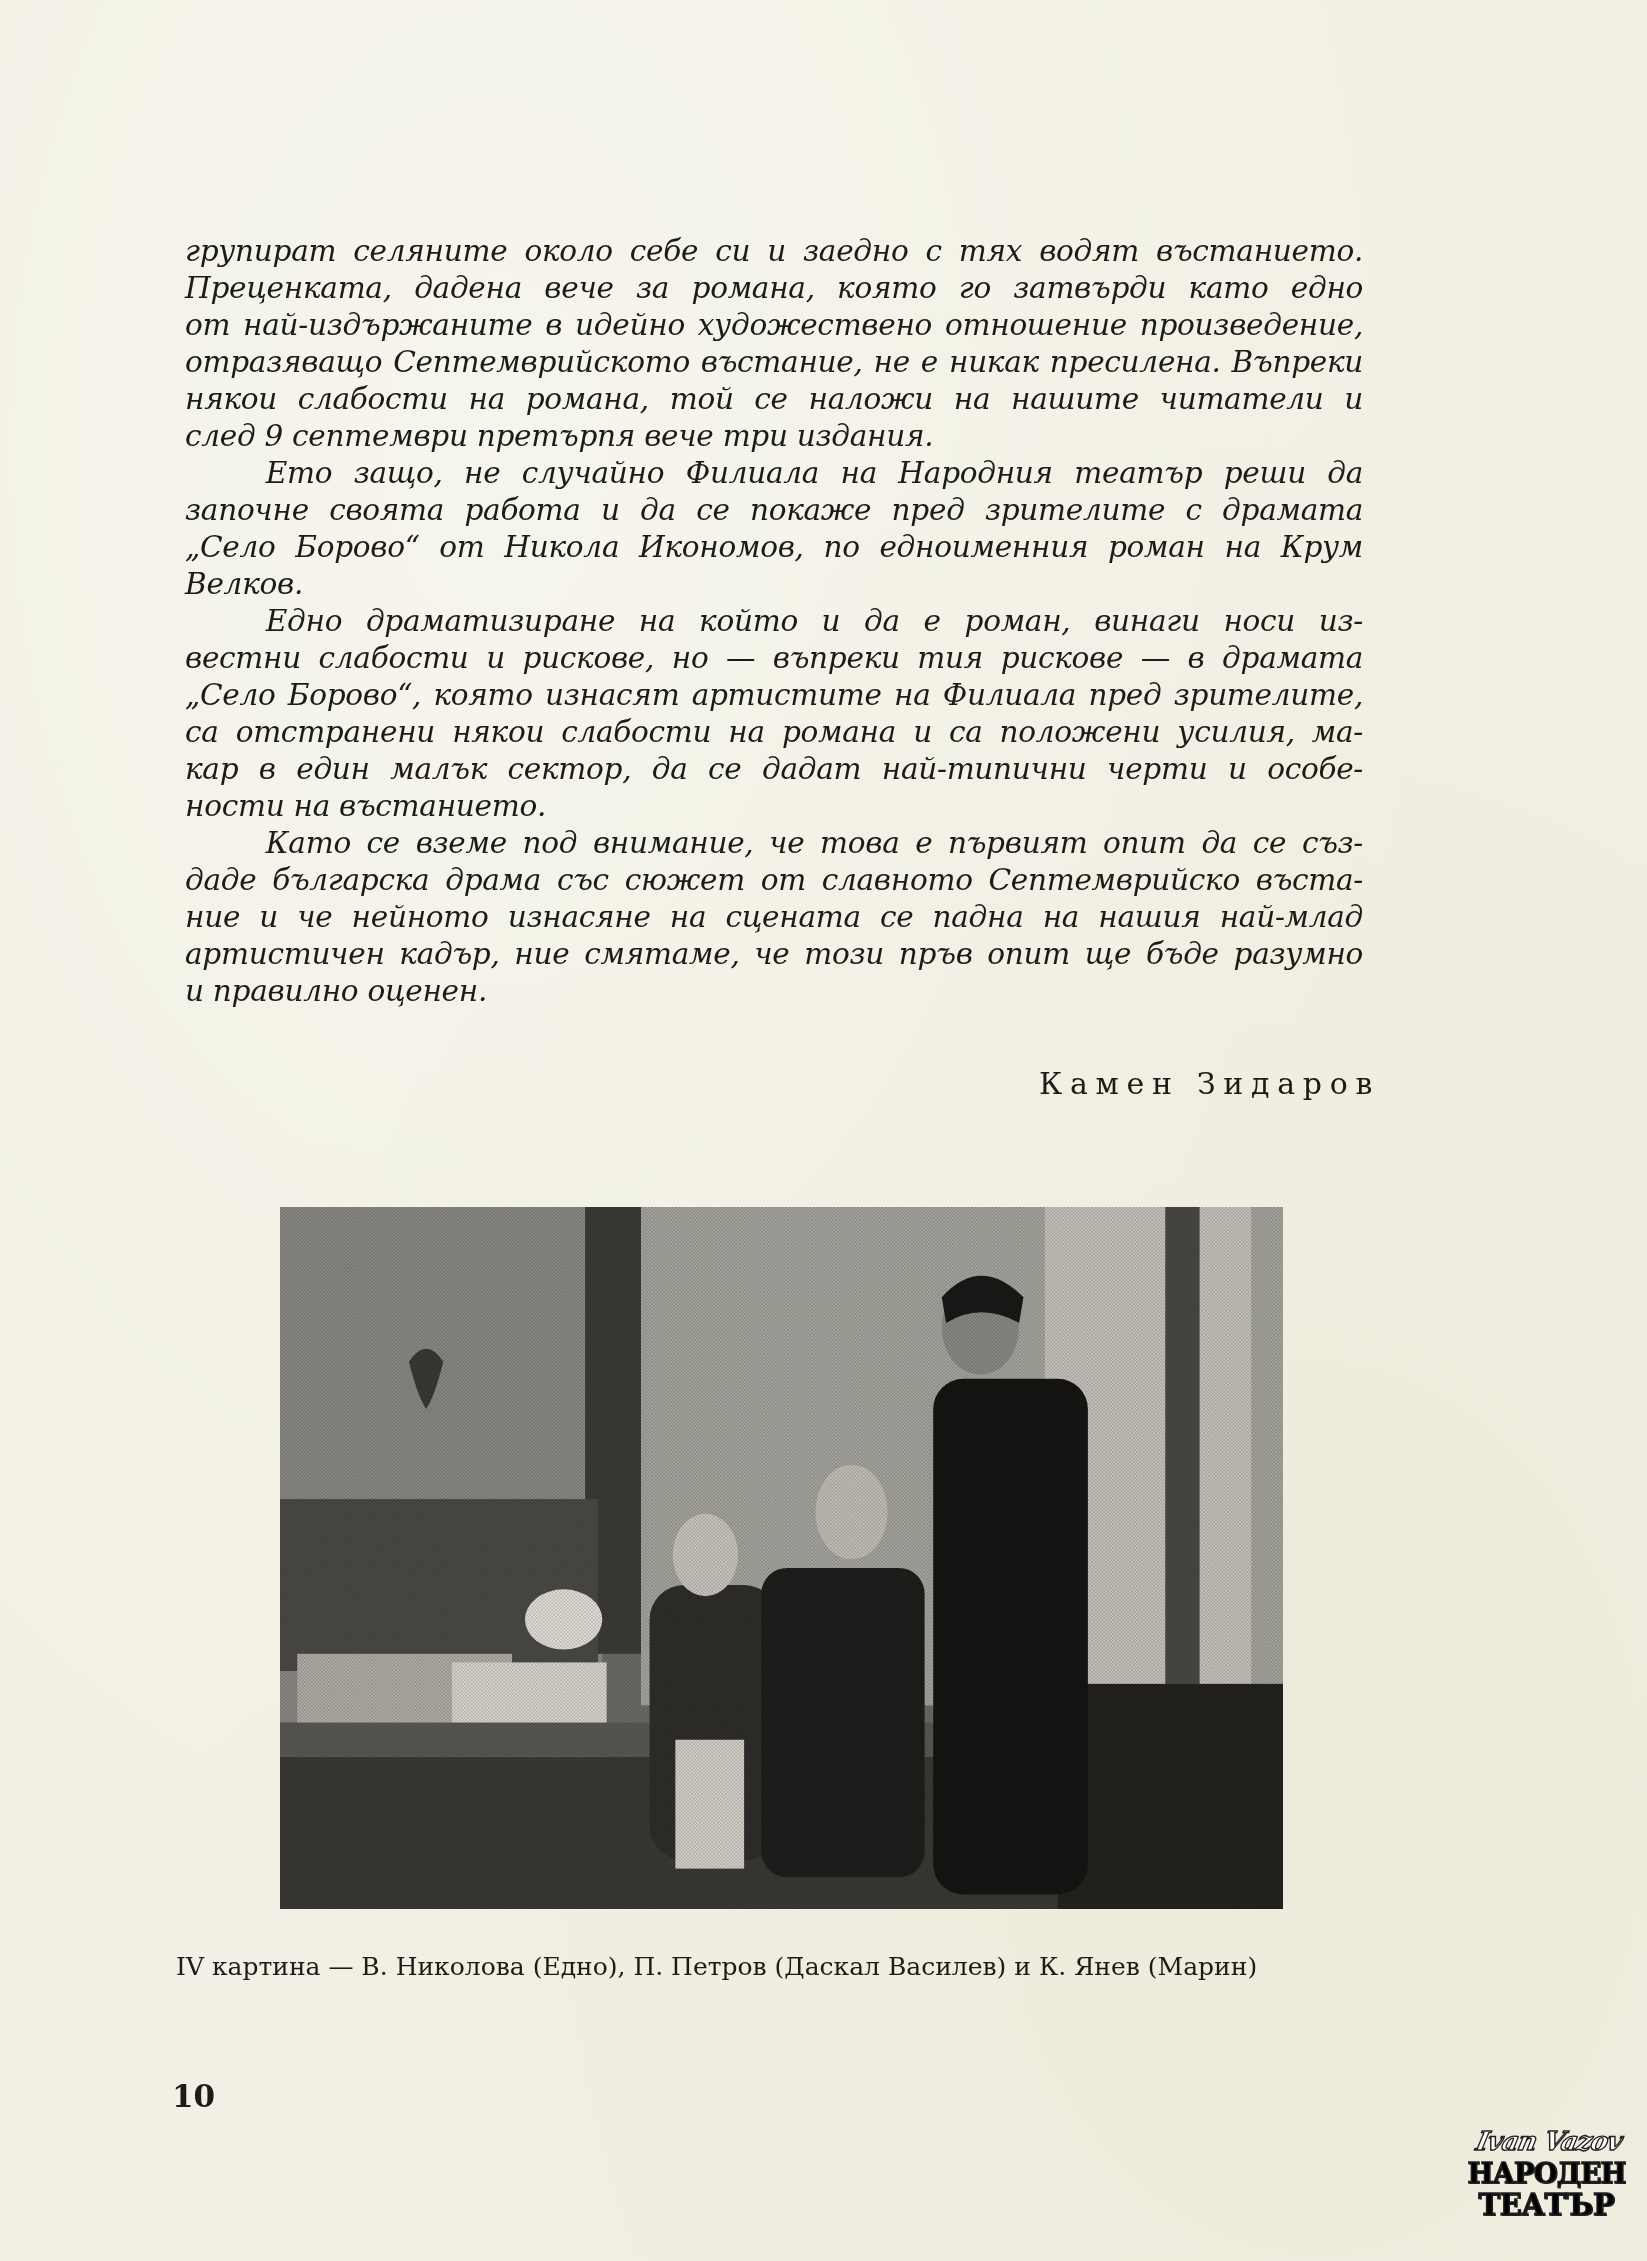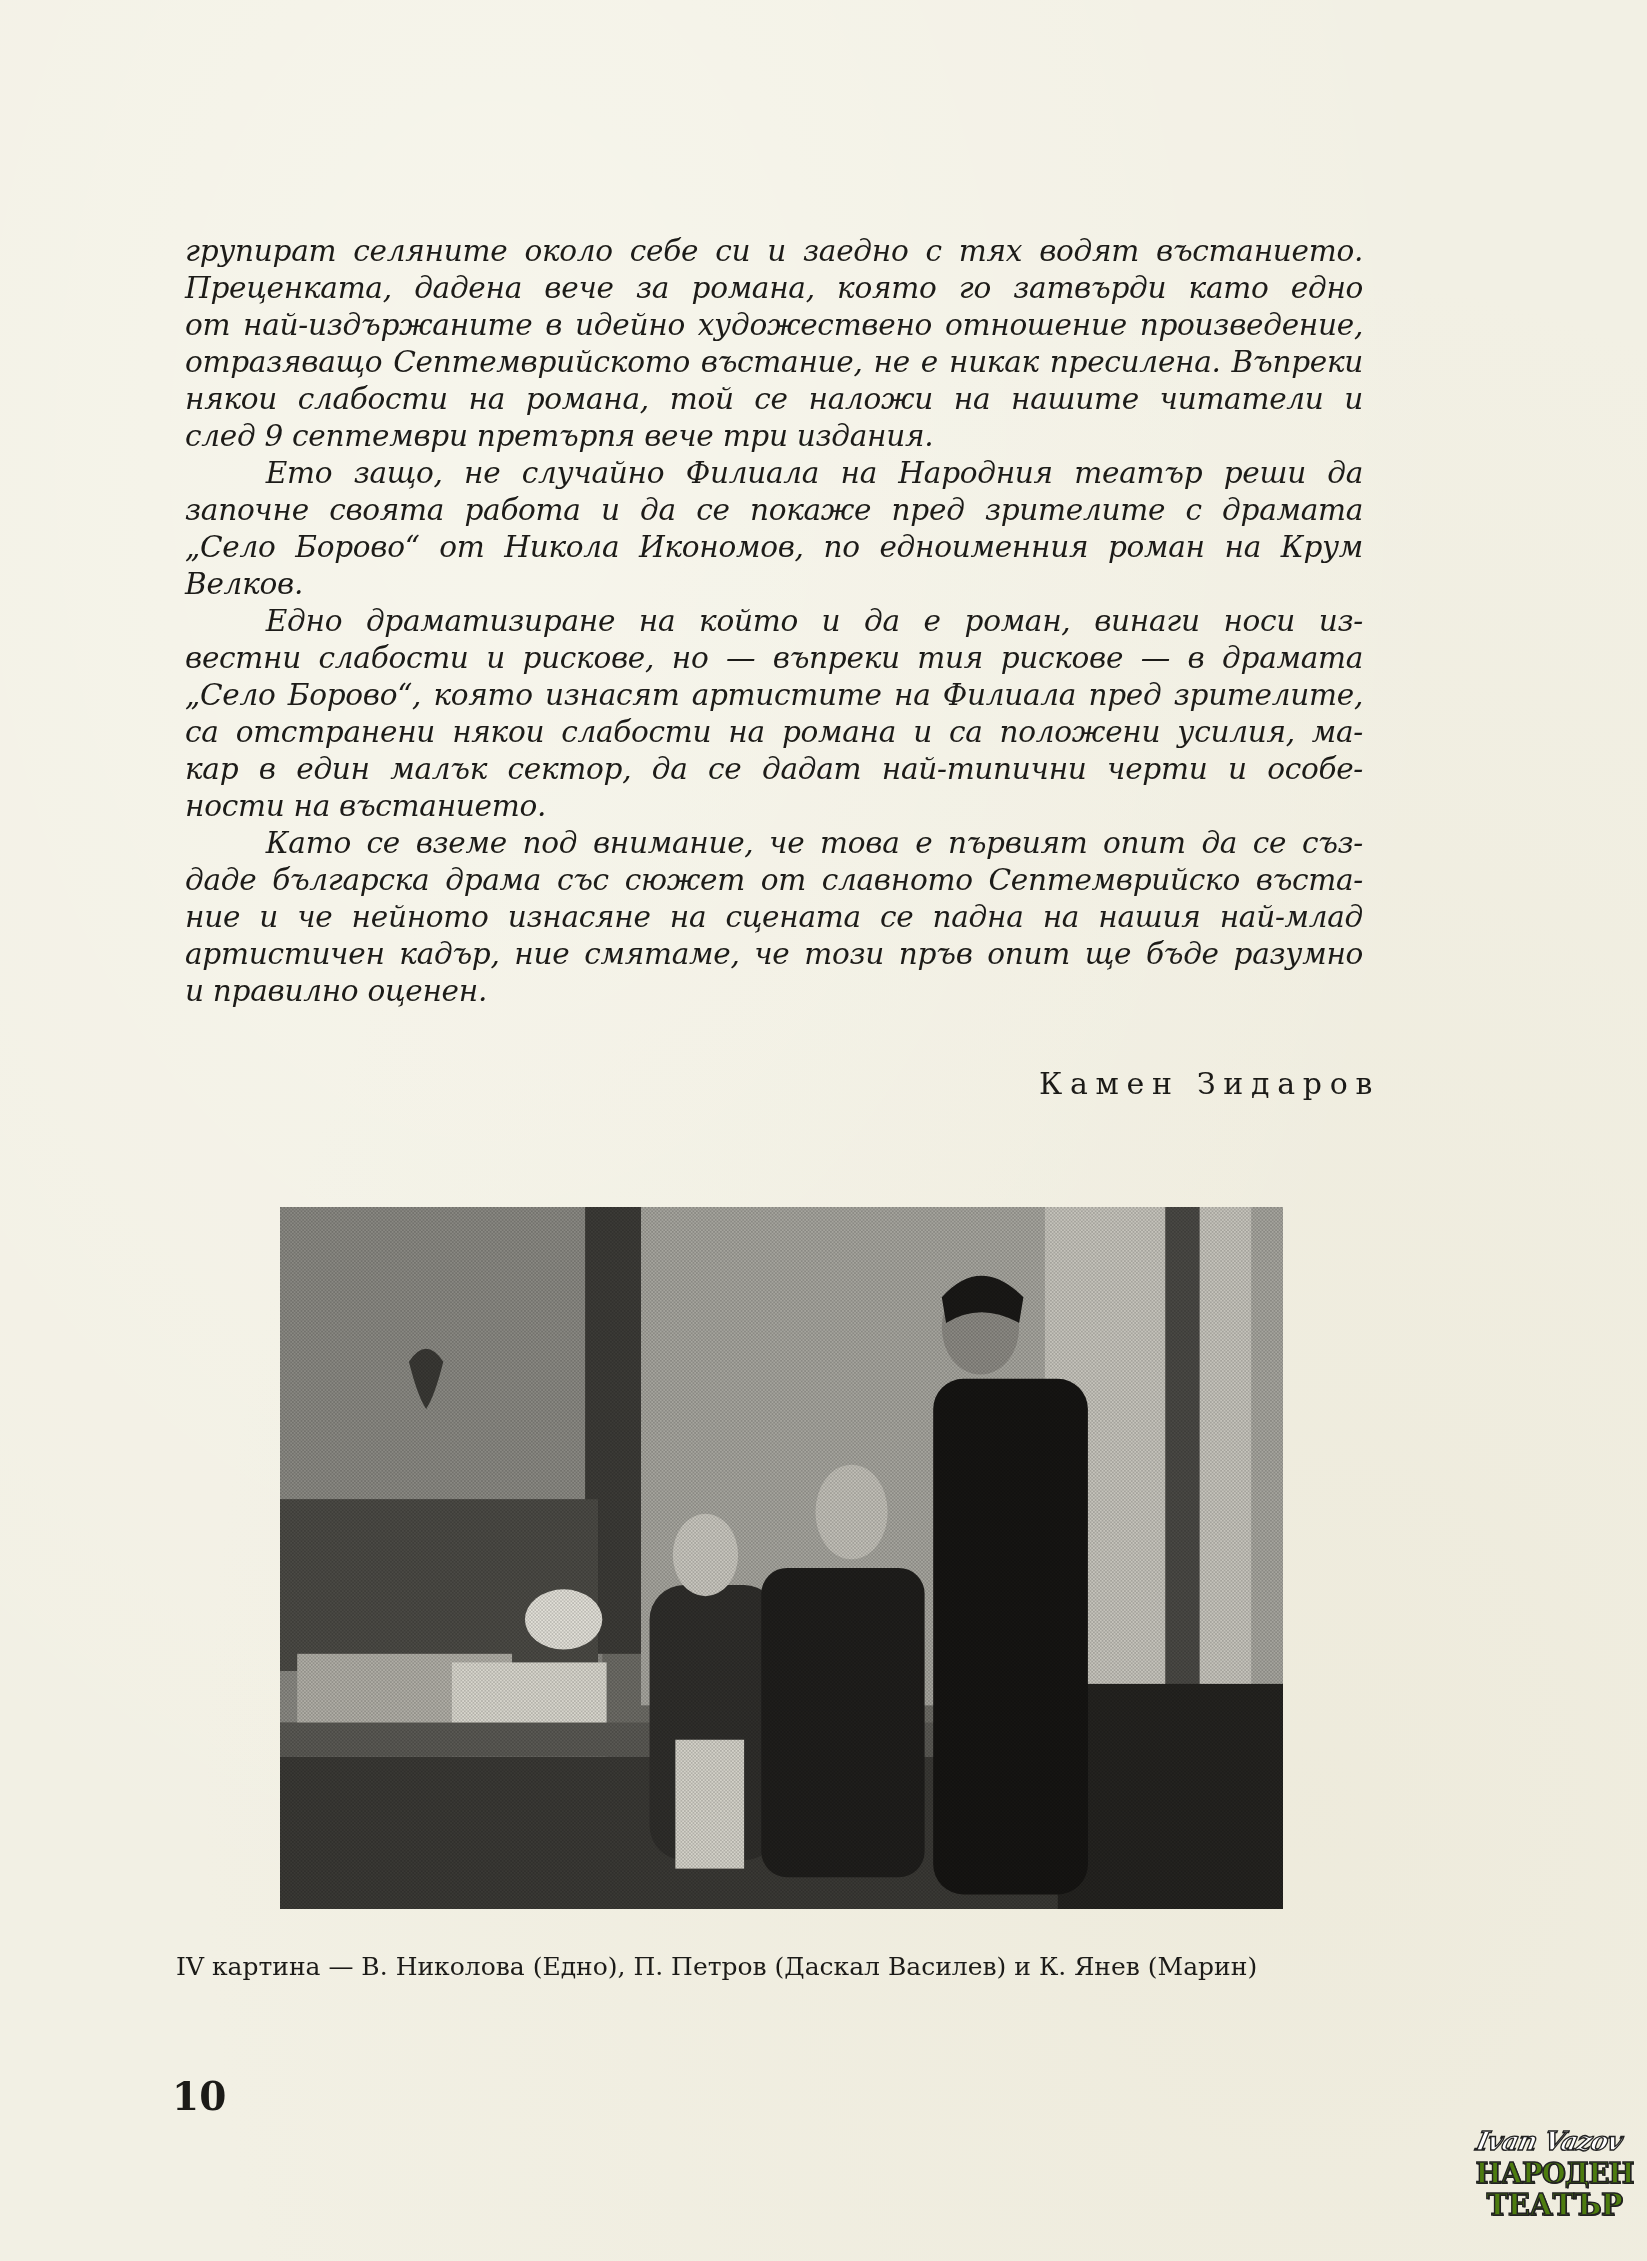--- a/index.html
+++ b/index.html
@@ -57,44 +57,44 @@
     position: absolute;
     left: 176px; top: 1950px;
     width: 1203px;
     font-size: 25px;
     line-height: 34px;
     white-space: nowrap;
   }
   .page-number {
     position: absolute;
     left: 172px; top: 2077px;
-    font-size: 39px;
+    font-size: 31px;
     line-height: 38px;
     font-weight: bold;
   }
   .logo {
     position: absolute;
     left: 1461px; top: 2126px;
     width: 163px; height: 103px;
   }
   .logo .script {
     position: absolute; left: 15.5px; top: 0px;
     font-family: "DejaVu Serif", serif;
     font-style: italic; font-weight: bold;
     font-size: 26px; color: #fff;
     -webkit-text-stroke: 1.4px #222;
     letter-spacing: -0.9px;
     transform: skewX(-12deg);
   }
   .logo .l1, .logo .l2 {
-    position: absolute; left: 12px; width: 163px;
+    position: absolute; left: 4px; width: 163px;
     text-align: center;
     font-family: "DejaVu Serif", serif;
     font-weight: bold;
-    color: #4d7c0f;
+    color: #000000;
     -webkit-text-stroke: 1.4px #222;
     text-shadow: 0.9px 0.9px 0 #222;
   }
   .logo .l1 { top: 31px; font-size: 27.5px; letter-spacing: -0.9px; }
   .logo .l2 { top: 62px; font-size: 29px; letter-spacing: -0.4px; }
 </style>
 </head>
 <body>
 
 <div class="page-tint"></div>

